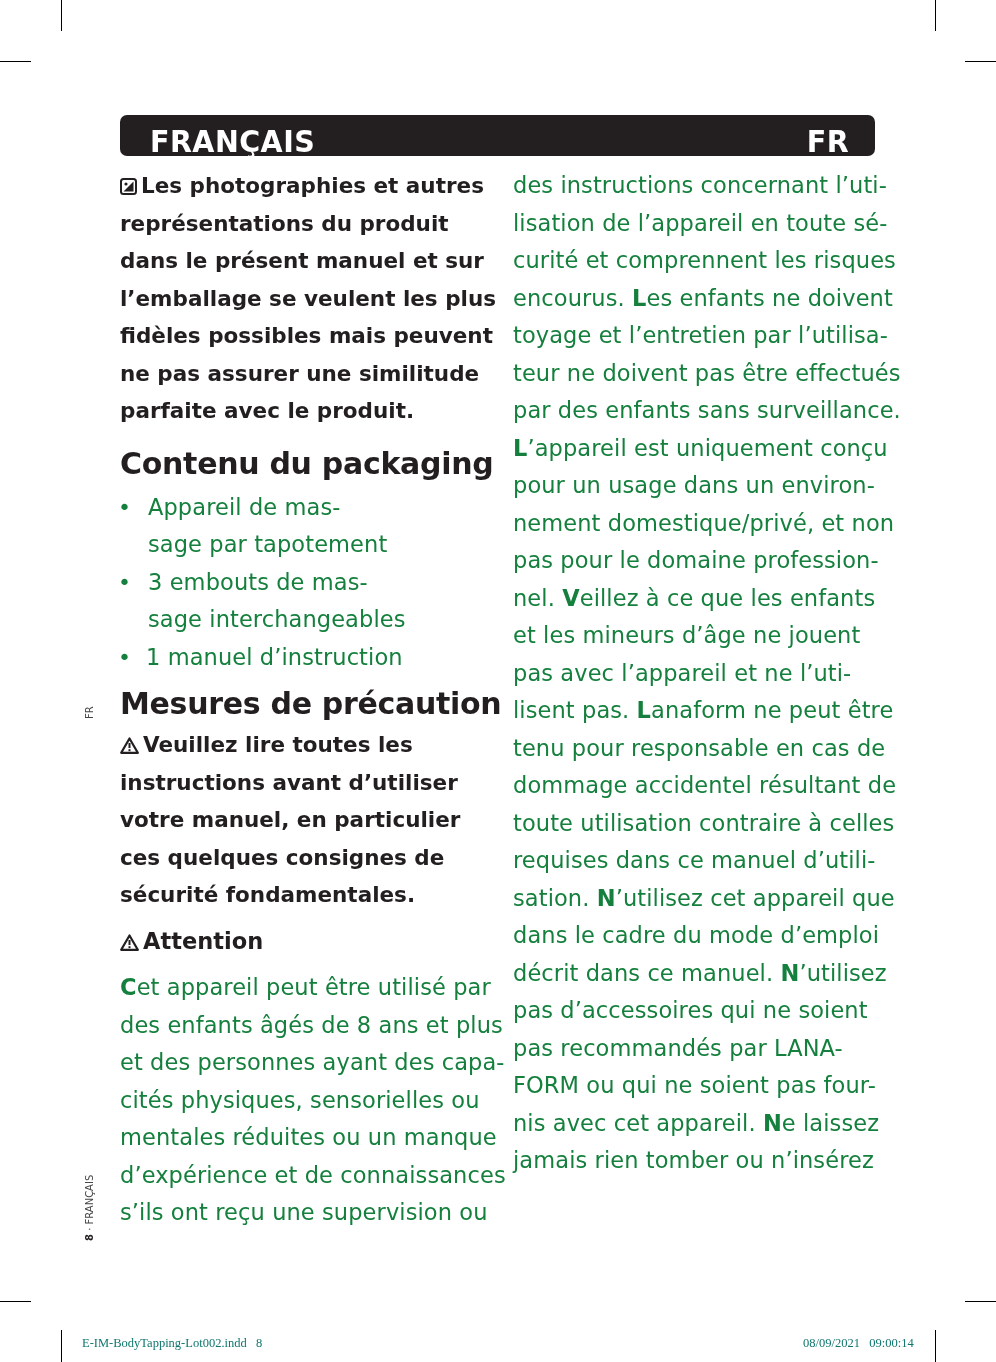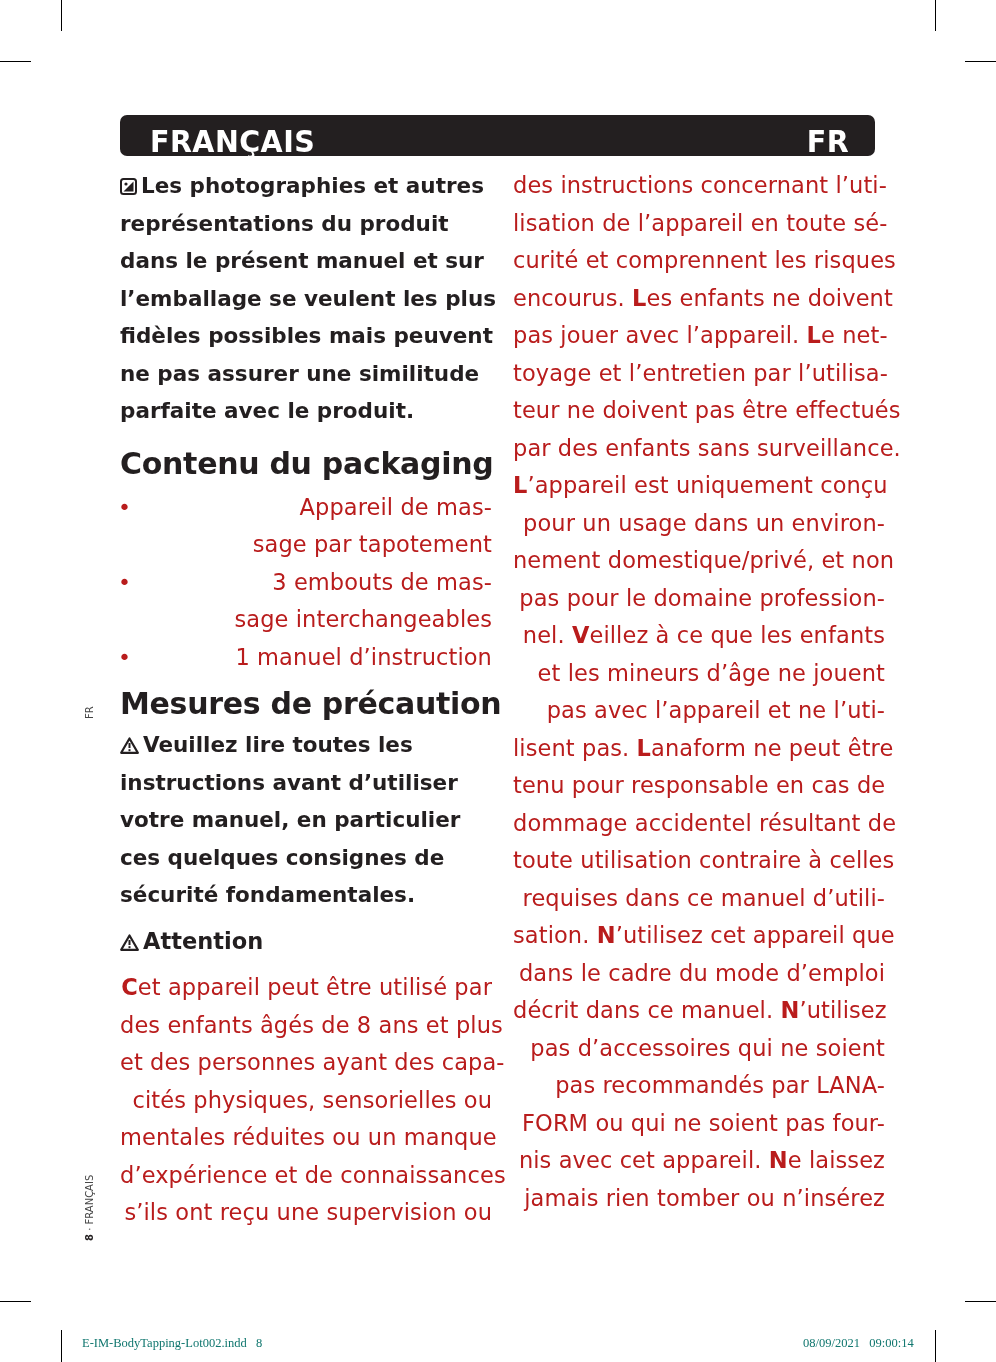--- a/index.html
+++ b/index.html
@@ -21,21 +21,21 @@
     font-size: 31px; letter-spacing: 0.5px; transform: scaleX(0.92); transform-origin: left center;
   }
   .header-bar .code { transform-origin: right center; }
 
   .col { position: absolute; top: 167px; }
   .col.left { left: 120px; width: 372px; }
   .col.right { left: 513px; width: 372px; }
 
   .line { display: block; white-space: nowrap; height: 37.5px; line-height: 37.5px; font-size: 22px; }
   .bold-line { font-weight: bold; font-size: 21.5px; }
-  .light-line { font-weight: normal; color: #b91c1c; font-size: 22.5px; letter-spacing: 0.1px; text-align: right; }
+  .light-line { font-weight: normal; color: #15803d; font-size: 22.5px; letter-spacing: 0.1px; }
 
   .h2 { font-weight: bold; font-size: 30px; height: 50px; line-height: 50px; white-space: nowrap; letter-spacing: -0.3px; }
 
   .bullet-line { position: relative; padding-left: 28px; }
   .bullet-dot { position: absolute; left: -2px; top: 0; font-size: 22px; }
 
   .icon { display: inline-block; vertical-align: -2px; margin-right: 4px; }
   .cap { font-weight: bold; }
 
   .side-label {
@@ -123,21 +123,20 @@
     <span class="line light-line">d’expérience et de connaissances</span>
     <span class="line light-line">s’ils ont reçu une supervision ou</span>
   </div>
 </div>
 
 <div class="col right">
   <span class="line light-line"><span>des instructions concernant l’uti-</span></span>
   <span class="line light-line"><span>lisation de l’appareil en toute sé-</span></span>
   <span class="line light-line"><span>curité et comprennent les risques</span></span>
   <span class="line light-line"><span>encourus. </span><span class="cap">L</span><span>es enfants ne doivent</span></span>
-  <span class="line light-line"><span>pas jouer avec l’appareil. </span><span class="cap">L</span><span>e net-</span></span>
   <span class="line light-line"><span>toyage et l’entretien par l’utilisa-</span></span>
   <span class="line light-line"><span>teur ne doivent pas être effectués</span></span>
   <span class="line light-line"><span>par des enfants sans surveillance.</span></span>
   <span class="line light-line"><span></span><span class="cap">L</span><span>’appareil est uniquement conçu</span></span>
   <span class="line light-line"><span>pour un usage dans un environ-</span></span>
   <span class="line light-line"><span>nement domestique/privé, et non</span></span>
   <span class="line light-line"><span>pas pour le domaine profession-</span></span>
   <span class="line light-line"><span>nel. </span><span class="cap">V</span><span>eillez à ce que les enfants</span></span>
   <span class="line light-line"><span>et les mineurs d’âge ne jouent</span></span>
   <span class="line light-line"><span>pas avec l’appareil et ne l’uti-</span></span>

